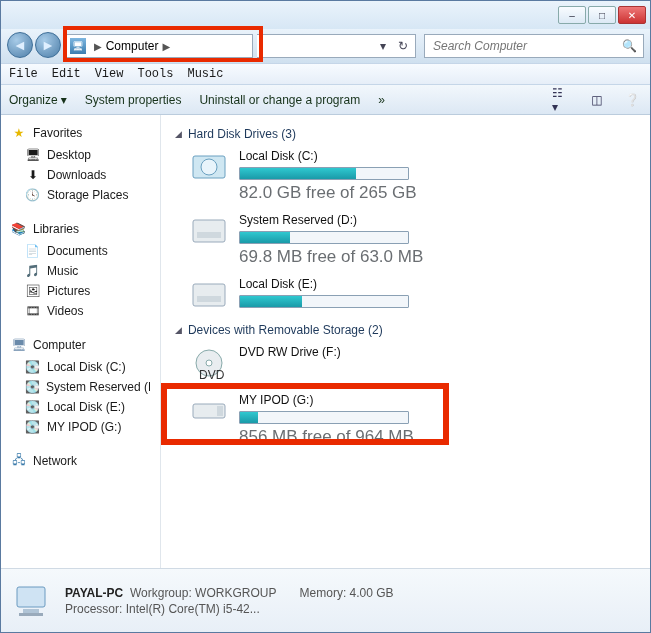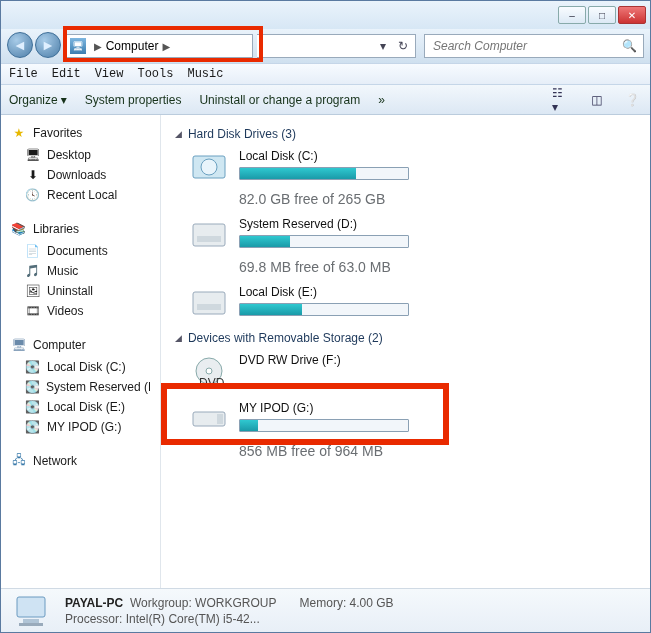--- a/index.html
+++ b/index.html
@@ -36,23 +36,23 @@
 .star{ color:#e7b800;} .lib{ color:#5a9bd4;} .comp{ color:#6a8aaa;} .net{ color:#3a7aaa;}
 .main { flex:1; overflow-y:auto; padding:10px 14px; position:relative;}
 .section-head { display:flex; align-items:center; gap:6px; color:#1e395b; font-size:14px; margin:2px 0 8px;}
 .section-head .tri{ font-size:9px; color:#556;}
 .drive { display:flex; align-items:flex-start; gap:10px; margin:0 0 10px 14px;}
 .drive .dicon{ width:40px; height:36px; display:flex;align-items:center;justify-content:flex-start;}
 .drive .dinfo{ flex:1; max-width:230px;}
 .drive .dname{ color:#111; margin-bottom:4px;}
 .drive .bar{ width:170px; height:13px; border:1px solid #8aa0b4; background:#f2f6fa; border-radius:1px; overflow:hidden;}
 .drive .fill{ height:100%; background:linear-gradient(to bottom,#2fc8d0,#1a9aa8);}
-.drive .free{ color:#6a6e72; font-size:14px; margin-top:11px;}
+.drive .free{ color:#6a6e72; font-size:17px; margin-top:3px;}
 .hl-drive{ position:absolute; border:6px solid #e92a00; pointer-events:none;}
-.details { height:44px; border-top:1px solid #d0dae4; background:linear-gradient(to bottom,#f5f9fc,#e8eff7); display:flex; align-items:center; padding:6px 10px; gap:10px;}
+.details { height:64px; border-top:1px solid #d0dae4; background:linear-gradient(to bottom,#f5f9fc,#e8eff7); display:flex; align-items:center; padding:6px 10px; gap:10px;}
 .details .pcicon{ width:44px;height:44px; display:flex;align-items:center;justify-content:center;}
 .details .dtxt{ display:flex; flex-direction:column; gap:2px; font-size:11px; color:#555;}
 .details .dtxt .row1{ }
 .details .dtxt b{ color:#222; font-weight:600;}
 svg { display:block; }
 </style>
 </head>
 <body>
 
 <div class="window">
@@ -115,40 +115,40 @@
         <div class="side-item">
             <span class="iicon">🖥</span>
             <span>Desktop</span>
           </div>
         <div class="side-item">
             <span class="iicon">⬇</span>
             <span>Downloads</span>
           </div>
         <div class="side-item">
             <span class="iicon">🕓</span>
-            <span>Recent Local</span>
+            <span>Storage Places</span>
           </div>
       </div>
 
       <div class="side-group">
         <div class="side-header">
           <span class="hicon lib">📚</span>
           <span>Libraries</span>
         </div>
         <div class="side-item">
             <span class="iicon">📄</span>
             <span>Documents</span>
           </div>
         <div class="side-item">
             <span class="iicon">🎵</span>
             <span>Music</span>
           </div>
         <div class="side-item">
             <span class="iicon">🖼</span>
-            <span>Uninstall</span>
+            <span>Pictures</span>
           </div>
         <div class="side-item">
             <span class="iicon">🎞</span>
             <span>Videos</span>
           </div>
       </div>
 
       <div class="side-group">
         <div class="side-header">
           <span class="hicon comp">🖥</span>

